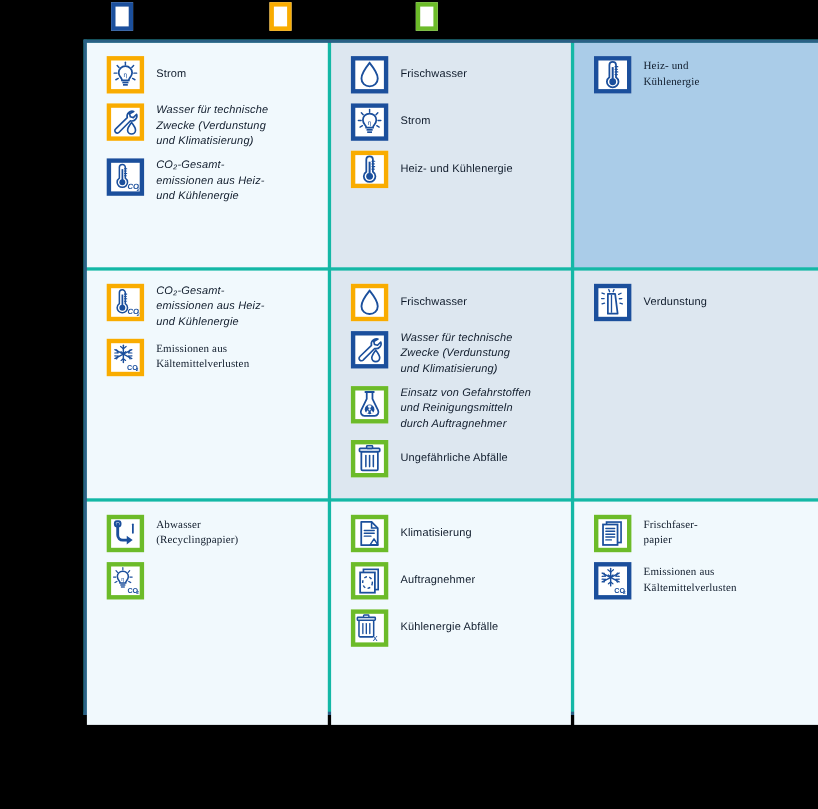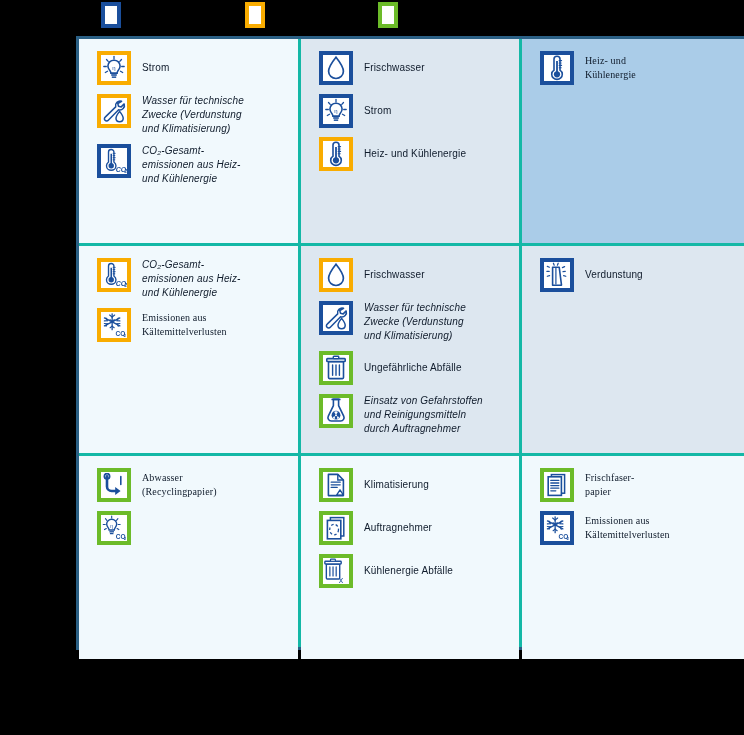--- a/index.html
+++ b/index.html
@@ -290,52 +290,52 @@
         <span class="icon-box b-blue">
           <svg width="26" height="26" viewBox="0 0 26 26">
     <path d="M20.6 3.3a4.6 4.6 0 0 0-5.9 5.6L4.2 19.1a2.2 2.2 0 1 0 3.1 3.1L17.6 11.8a4.6 4.6 0 0 0 5.6-5.9l-3 3-2.7-.7-.7-2.7 3.8-2.2z" fill="#ffffff" stroke="#1b4f9c" stroke-width="1.5" stroke-linejoin="round"></path>
     <path d="M18.6 13.4c0 0-3.6 4.5-3.6 6.9 0 2 1.6 3.5 3.6 3.5s3.6-1.5 3.6-3.5c0-2.4-3.6-6.9-3.6-6.9z" fill="#ffffff" stroke="#1b4f9c" stroke-width="1.5"></path>
   </svg>
         </span>
         <span class="item-label">Wasser für technische
 Zwecke (Verdunstung
 und Klimatisierung)</span>
       </div>
-      <div class="item lines-1">
-        <span class="icon-box b-green">
-          <svg width="24" height="26" viewBox="0 0 24 26">
-    <rect x="4.5" y="6.6" width="15" height="17" rx="1" fill="#ffffff" stroke="#1b4f9c" stroke-width="1.6"></rect>
-    <rect x="2.8" y="3.6" width="18.4" height="2.9" rx="0.7" fill="#ffffff" stroke="#1b4f9c" stroke-width="1.6"></rect>
-    <rect x="9.3" y="1.2" width="5.4" height="2.4" rx="0.6" fill="#ffffff" stroke="#1b4f9c" stroke-width="1.4"></rect>
-    <g stroke="#1b4f9c" stroke-width="1.4" stroke-linecap="round">
-      <line x1="8.6" y1="10" x2="8.6" y2="20.2"></line>
-      <line x1="12" y1="10" x2="12" y2="20.2"></line>
-      <line x1="15.4" y1="10" x2="15.4" y2="20.2"></line>
-    </g>
-  </svg>
-        </span>
-        <span class="item-label">Ungefährliche Abfälle</span>
-      </div>
       <div class="item lines-3">
         <span class="icon-box b-green">
           <svg width="24" height="28" viewBox="0 0 24 28">
     <path d="M9.4 2.4h5.2v6.2l5.1 10.5a3.4 3.4 0 0 1-3 4.9H7.3a3.4 3.4 0 0 1-3-4.9l5.1-10.5V2.4z" fill="#ffffff" stroke="#1b4f9c" stroke-width="1.6" stroke-linejoin="round"></path>
     <line x1="8.2" y1="2.4" x2="15.8" y2="2.4" stroke="#1b4f9c" stroke-width="1.7" stroke-linecap="round"></line>
     <circle cx="12" cy="18.2" r="4.4" fill="#1b4f9c"></circle>
     <g fill="#ffffff">
       <circle cx="12" cy="18.2" r="1"></circle>
       <path d="M12 14.3a3.9 3.9 0 0 1 1.9.5l-1.2 2.1a1.6 1.6 0 0 0-1.4 0l-1.2-2.1a3.9 3.9 0 0 1 1.9-.5z"></path>
       <path d="M15.3 20.9a3.9 3.9 0 0 1-2 1.2l-.3-2.4a1.6 1.6 0 0 0 .9-.7z"></path>
       <path d="M8.7 20.9l1.4-1.9a1.6 1.6 0 0 0 .9.7l-.3 2.4a3.9 3.9 0 0 1-2-1.2z"></path>
     </g>
   </svg>
         </span>
         <span class="item-label">Einsatz von Gefahrstoffen
 und Reinigungsmitteln
 durch Auftragnehmer</span>
+      </div>
+      <div class="item lines-1">
+        <span class="icon-box b-green">
+          <svg width="24" height="26" viewBox="0 0 24 26">
+    <rect x="4.5" y="6.6" width="15" height="17" rx="1" fill="#ffffff" stroke="#1b4f9c" stroke-width="1.6"></rect>
+    <rect x="2.8" y="3.6" width="18.4" height="2.9" rx="0.7" fill="#ffffff" stroke="#1b4f9c" stroke-width="1.6"></rect>
+    <rect x="9.3" y="1.2" width="5.4" height="2.4" rx="0.6" fill="#ffffff" stroke="#1b4f9c" stroke-width="1.4"></rect>
+    <g stroke="#1b4f9c" stroke-width="1.4" stroke-linecap="round">
+      <line x1="8.6" y1="10" x2="8.6" y2="20.2"></line>
+      <line x1="12" y1="10" x2="12" y2="20.2"></line>
+      <line x1="15.4" y1="10" x2="15.4" y2="20.2"></line>
+    </g>
+  </svg>
+        </span>
+        <span class="item-label">Ungefährliche Abfälle</span>
       </div>
     </div>
     <div class="cell bg-mid">
       <div class="item lines-1">
         <span class="icon-box b-blue">
           <svg width="26" height="26" viewBox="0 0 26 26">
     <path d="M8.6 5.2h6.6l2.3 18H8.6z" fill="#ffffff" stroke="#1b4f9c" stroke-width="1.6" stroke-linejoin="round"></path>
     <line x1="11.9" y1="6" x2="11.9" y2="22.4" stroke="#1b4f9c" stroke-width="1.2"></line>
     <g stroke="#1b4f9c" stroke-width="1.2" stroke-linecap="round">
       <line x1="5.4" y1="5.2" x2="3.3" y2="4.4"></line>

